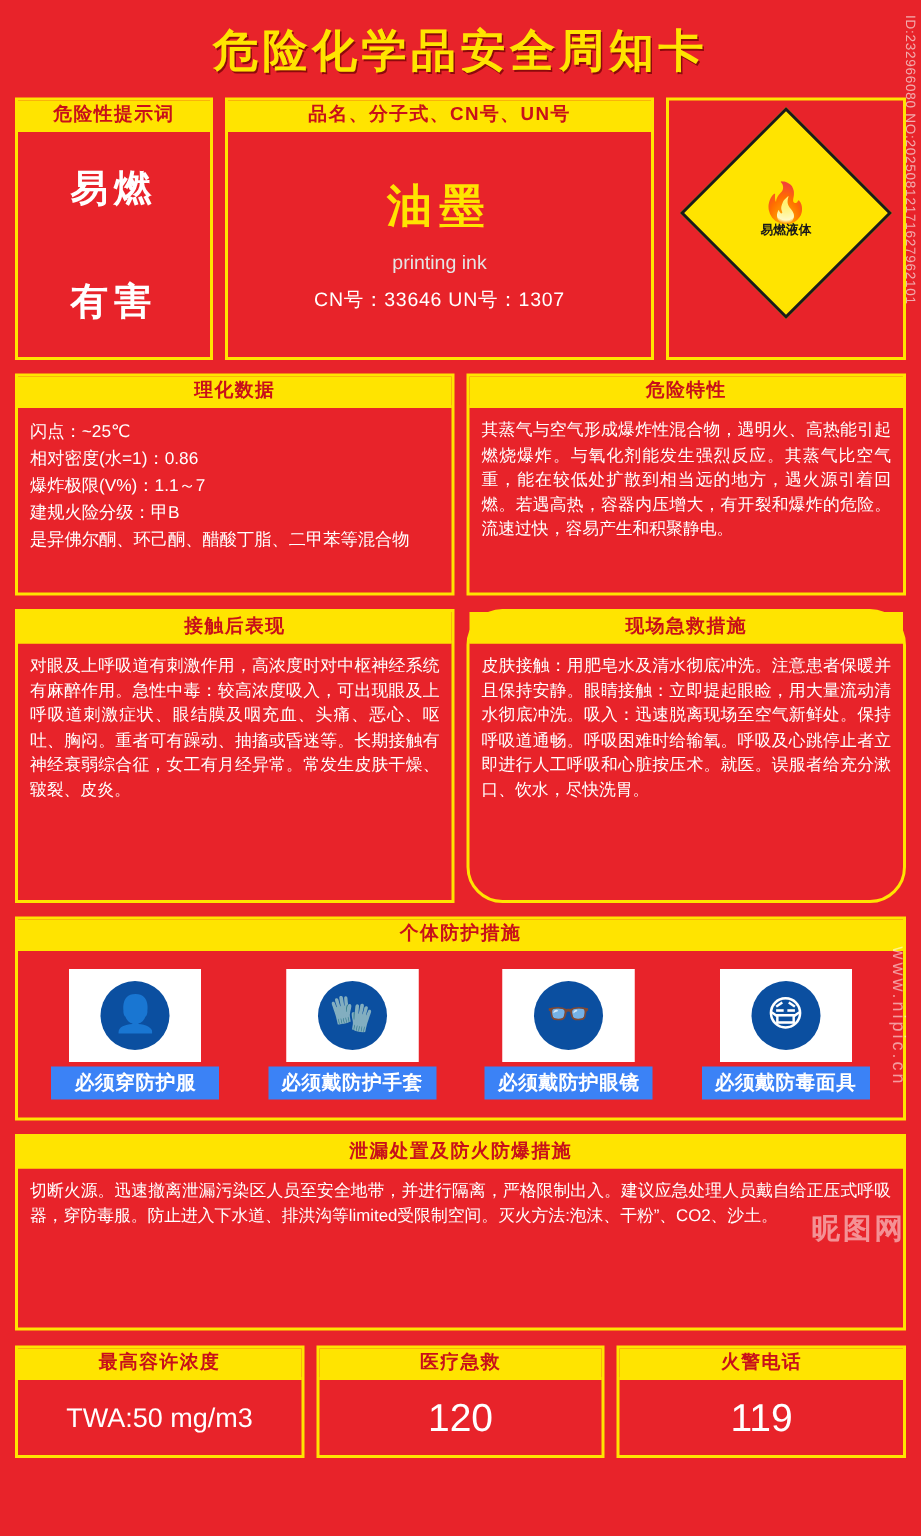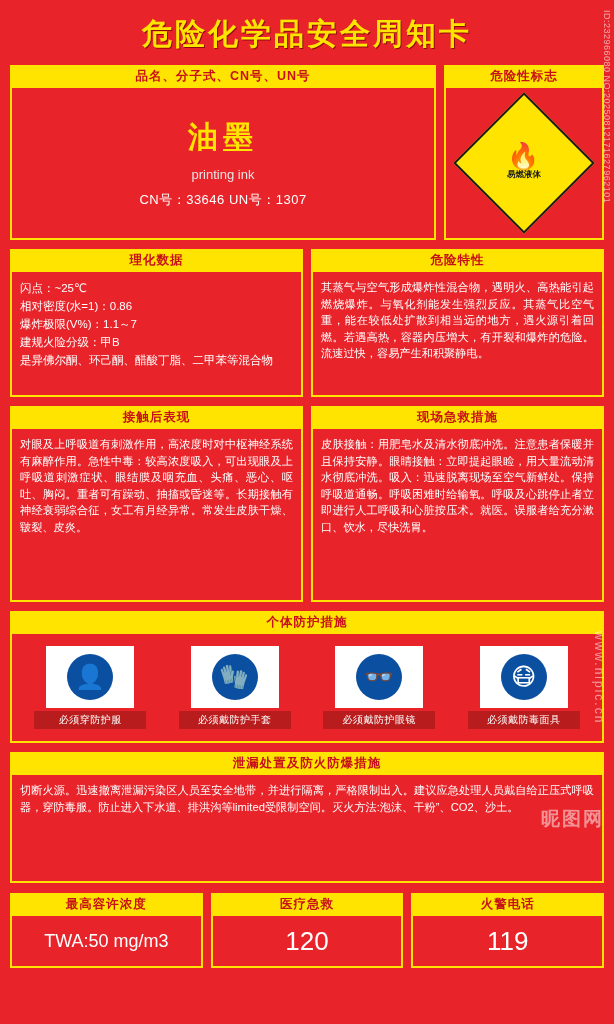--- a/index.html
+++ b/index.html
@@ -72,38 +72,38 @@
 
   
   .tworow{display:flex;gap:8px;margin-top:9px;}
   .half{flex:1;}
   .sec .hdr{border:0;border-bottom:2px solid #ffe400;}
 
   .phys{height:148px;}
   .phys .body-txt{line-height:18px;font-size:11.5px;}
   .haz{height:148px;}
   .expo{height:196px;}
-  .aid{height:196px;}
+  .aid{height:196px;border-radius:24px;}
 
   
   .ppe{margin-top:9px;}
   .ppe-body{display:flex;justify-content:space-around;align-items:center;padding:12px 6px;}
   .ppe-item{width:112px;text-align:center;}
   .ppe-icon{
     width:86px;height:60px;margin:0 auto;background:#ffffff;
     display:flex;align-items:center;justify-content:center;
     border:1px solid #ffffff;
   }
   .circle{
     width:46px;height:46px;border-radius:50%;background:#0b4fa0;
     display:flex;align-items:center;justify-content:center;color:#ffffff;font-size:24px;line-height:24px;
   }
   .ppe-cap{
-    margin-top:3px;background:#b91c1c;color:#ffffff;font-size:10px;
-    padding:2px 0;letter-spacing:0.5px;
+    margin-top:3px;background:#3b82f6;color:#ffffff;font-size:13px;
+    padding:2px 0;letter-spacing:0.5px;font-weight:bold;
   }
 
   
   .leak{margin-top:9px;}
   .leak-body{min-height:92px;}
 
   
   .botrow{display:flex;gap:8px;margin-top:10px;}
   .bot{flex:1;}
   .bot .hdr{border:0;border-bottom:2px solid #ffe400;}
@@ -130,32 +130,38 @@
 </style>
 </head>
 <body>
 
 <div class="page">
 
   <div class="title">危险化学品安全周知卡</div>
 
   <div class="toprow">
 
+    <div class="cell col-warn">
+      <div class="hdr">危险性提示词</div>
+      <div class="warn-body">
+        <div class="warn-word">易燃</div>
+        <div class="warn-word">有害</div>
+      </div>
+    </div>
 
     <div class="cell col-name">
       <div class="hdr">品名、分子式、CN号、UN号</div>
       <div class="name-body">
         <div class="name-cn">油墨</div>
         <div class="name-en">printing ink</div>
         <div class="name-codes">CN号：33646  UN号：1307</div>
       </div>
     </div>
 
     <div class="cell col-sign">
-      <div class="hdr">危险性标志</div>
       <div class="sign-body">
         <div class="diamond">
           <div class="diamond-inner">
             <div class="flame">🔥</div>
             <div class="diamond-label">易燃液体</div>
           </div>
         </div>
       </div>
     </div>
   </div>

